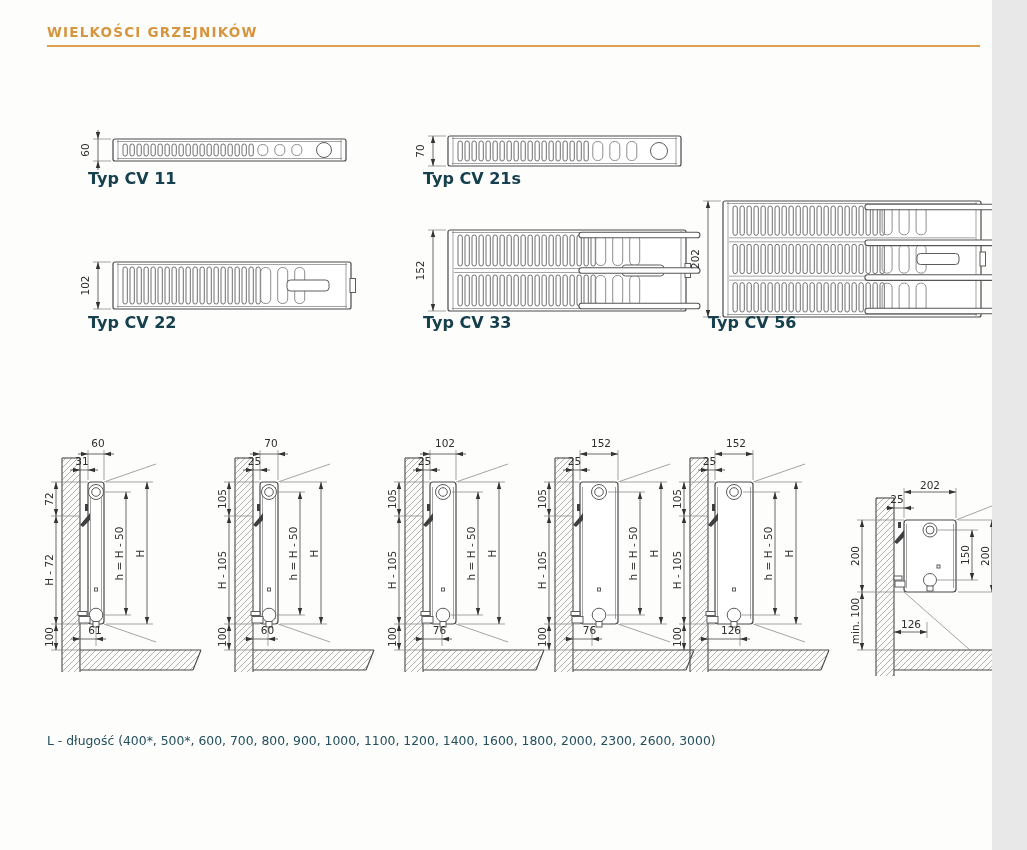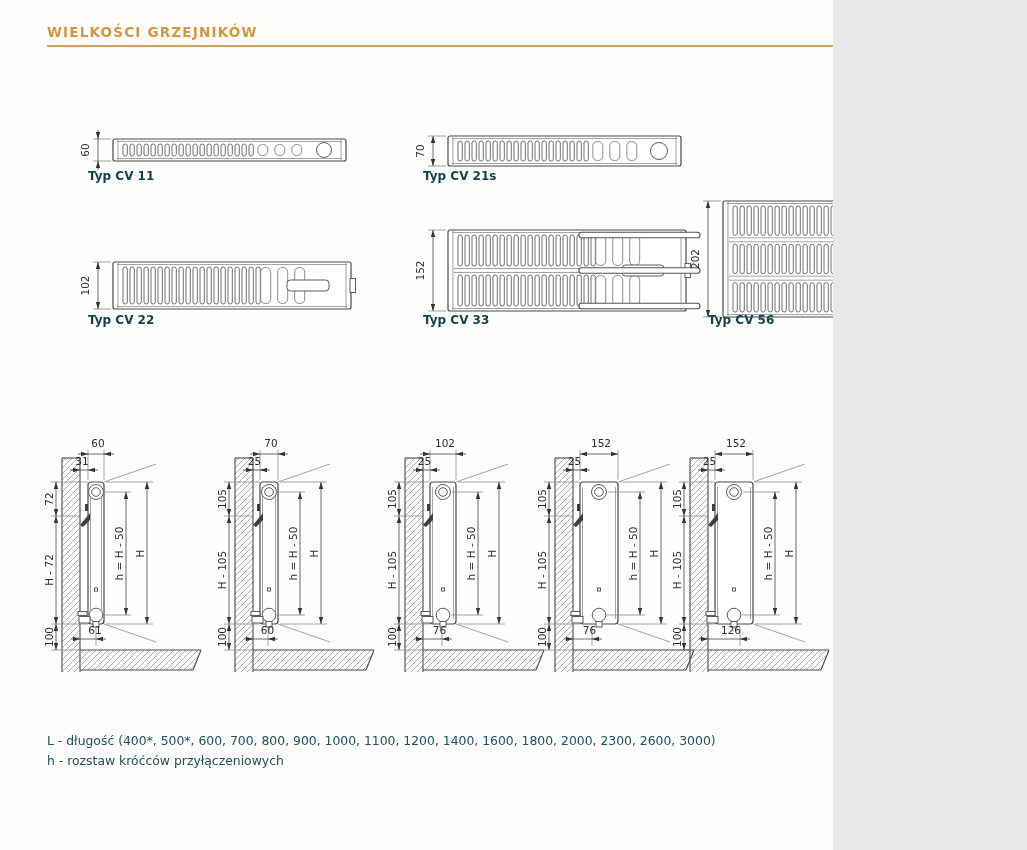--- a/index.html
+++ b/index.html
@@ -1,19 +1,19 @@
 <!DOCTYPE html>
 <html lang="pl"><head>
 <meta charset="utf-8">
 <style>
 html,body{margin:0;padding:0;background:#e8e8e8}
-#page{position:relative;width:833px;height:850px;background:#fdfdfb;overflow:hidden;font-family:"DejaVu Sans",sans-serif}
+#page{position:relative;width:992px;height:850px;background:#fdfdfb;overflow:hidden;font-family:"DejaVu Sans",sans-serif}
 #hdr{position:absolute;left:47px;top:24px;font-size:13.5px;font-weight:bold;letter-spacing:1.2px;color:#d6953f}
 #rule{position:absolute;left:47px;top:45px;width:933px;height:2px;background:#dda050}
-.typlabel{position:absolute;font-size:12px;font-weight:bold;color:#16404e}
+.typlabel{position:absolute;font-size:16px;font-weight:bold;color:#16404e}
 #heading{position:absolute;left:47px;top:377px;font-size:13.5px;font-weight:bold;color:#16404e}
 #notes{position:absolute;left:47px;top:733px;color:#23505e;font-size:12.4px}
 #notes div{margin-bottom:4.6px}
 .abs{position:absolute}
 #stripe{position:absolute;left:1019px;top:85px;width:8px;height:226px;background:#e9a33c}
 svg{overflow:visible}
 .ln{stroke:#4a4a4a;stroke-width:1.1;fill:none}
 .thin{stroke:#7d7d7d;stroke-width:.7;fill:none}
 .dim{stroke:#454545;stroke-width:.8;fill:none}
 .arw{fill:#333;stroke:none}
@@ -774,17 +774,16 @@
         <line x1="79" y1="142" x2="79" y2="158" class="thin"></line>
         <line x1="46" y1="152" x2="79" y2="152" class="dim"></line>
         <polygon points="46,152 53,149.8 53,154.2" class="arw"></polygon>
         <polygon points="79,152 72,149.8 72,154.2" class="arw"></polygon>
         <text x="63" y="148" text-anchor="middle" class="dimtxt">126</text>
       </g>
     </svg>
 
   <div id="notes">
     <div>L - długość (400*, 500*, 600, 700, 800, 900, 1000, 1100, 1200, 1400, 1600, 1800, 2000, 2300, 2600, 3000)</div>
-    <div>h - rozstaw króćców przyłączeniowych</div>
   </div>
 
   <div id="stripe"></div>
 </div>
 
 </body></html>

